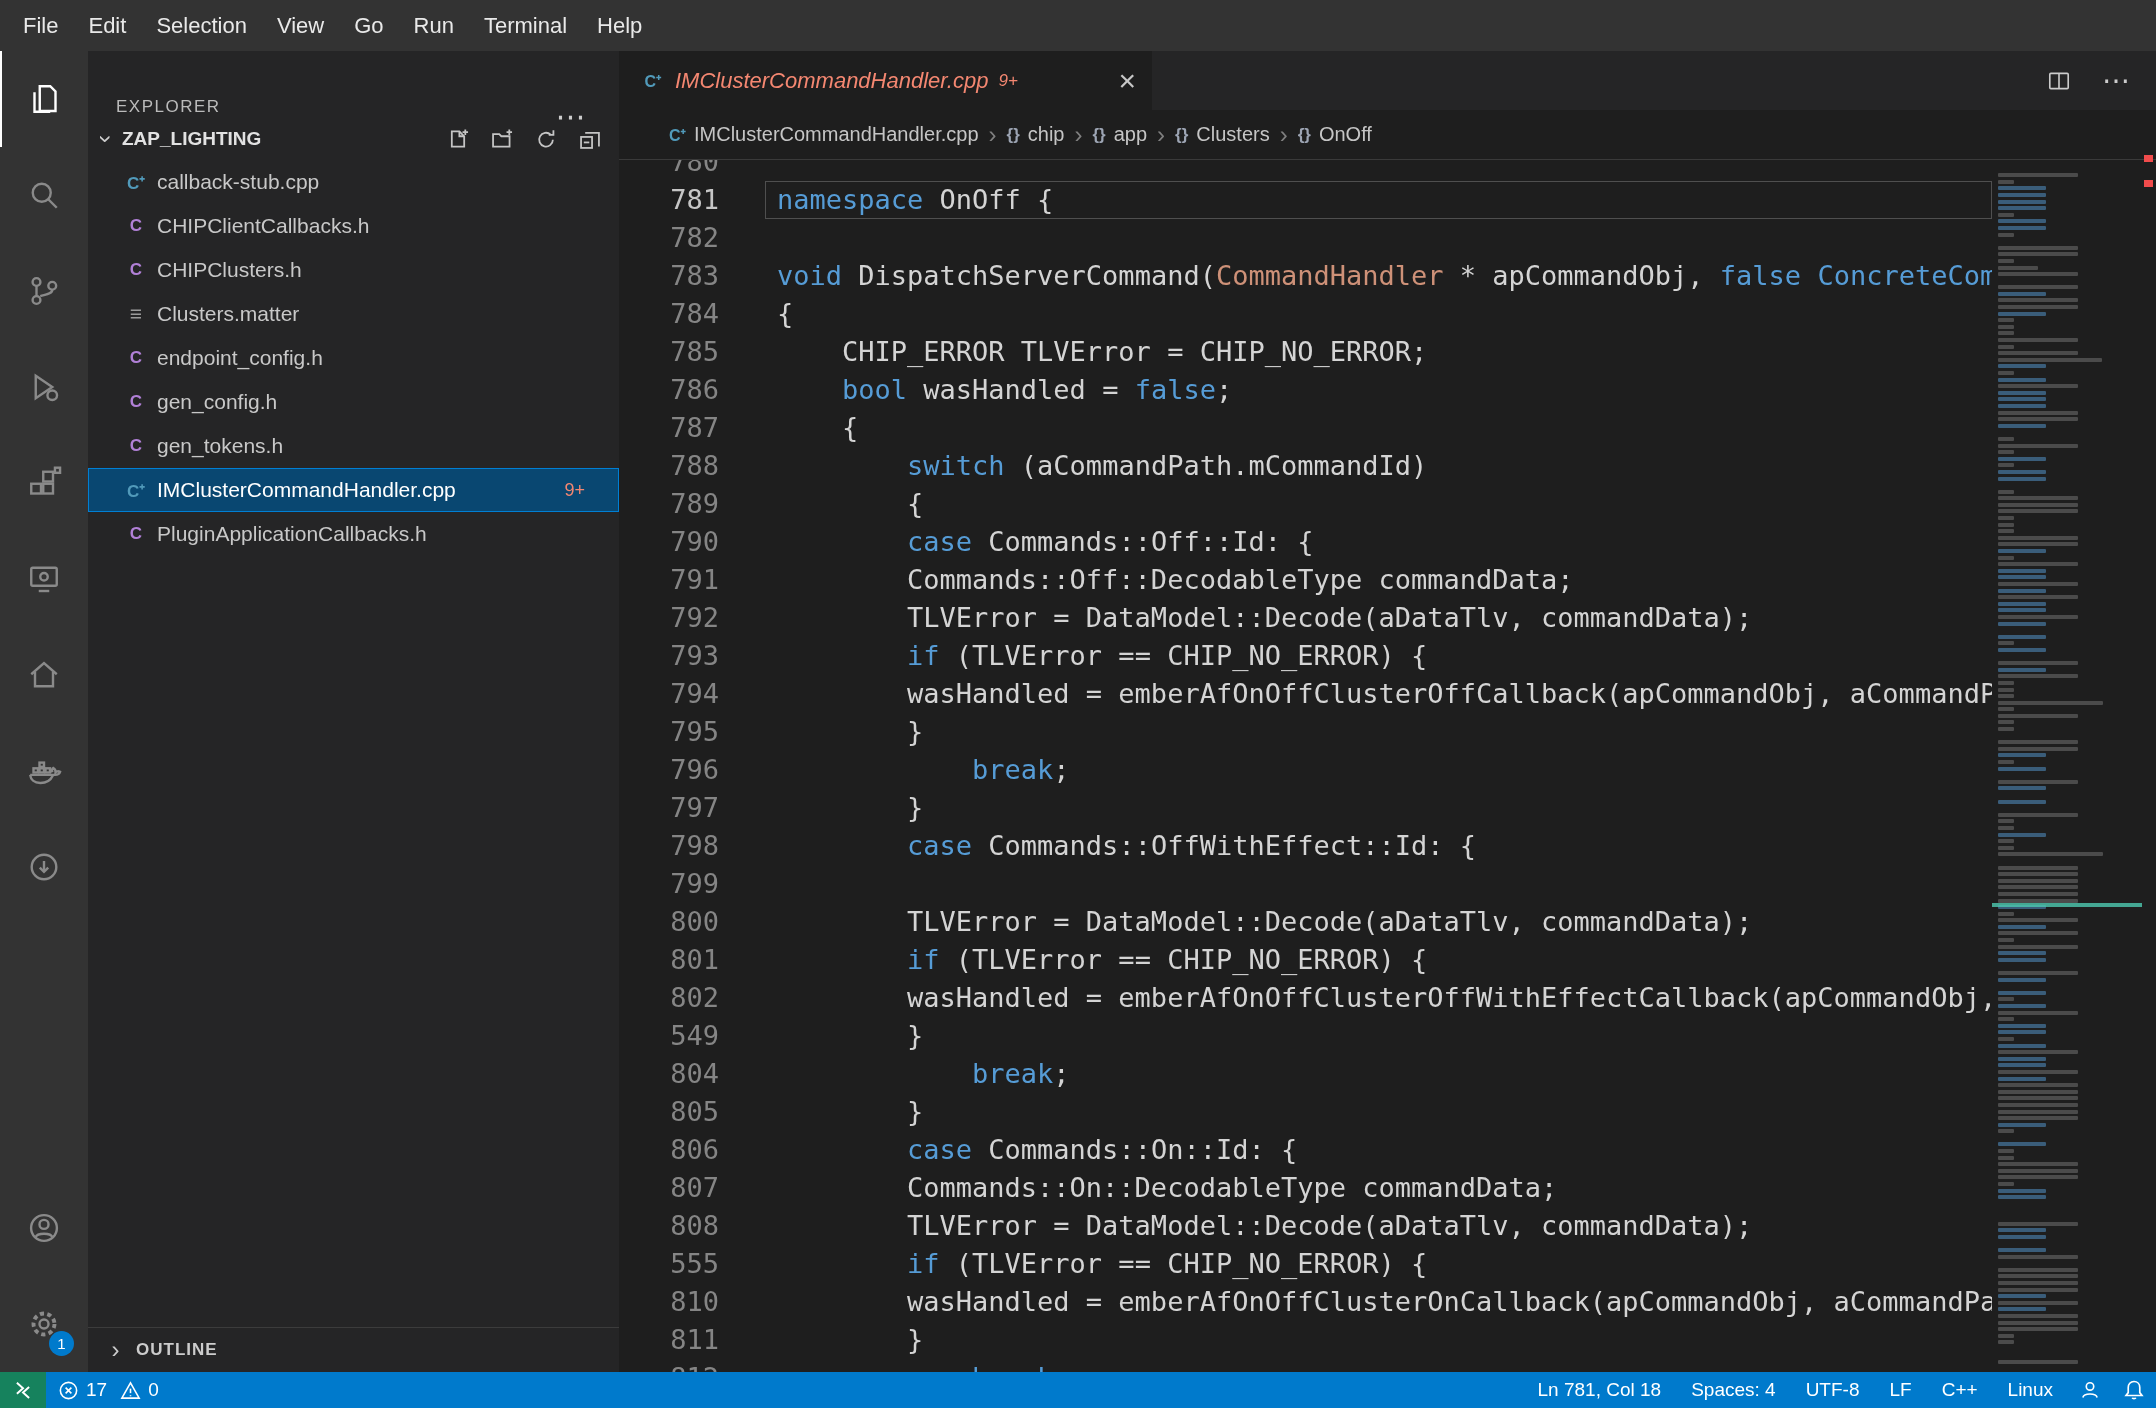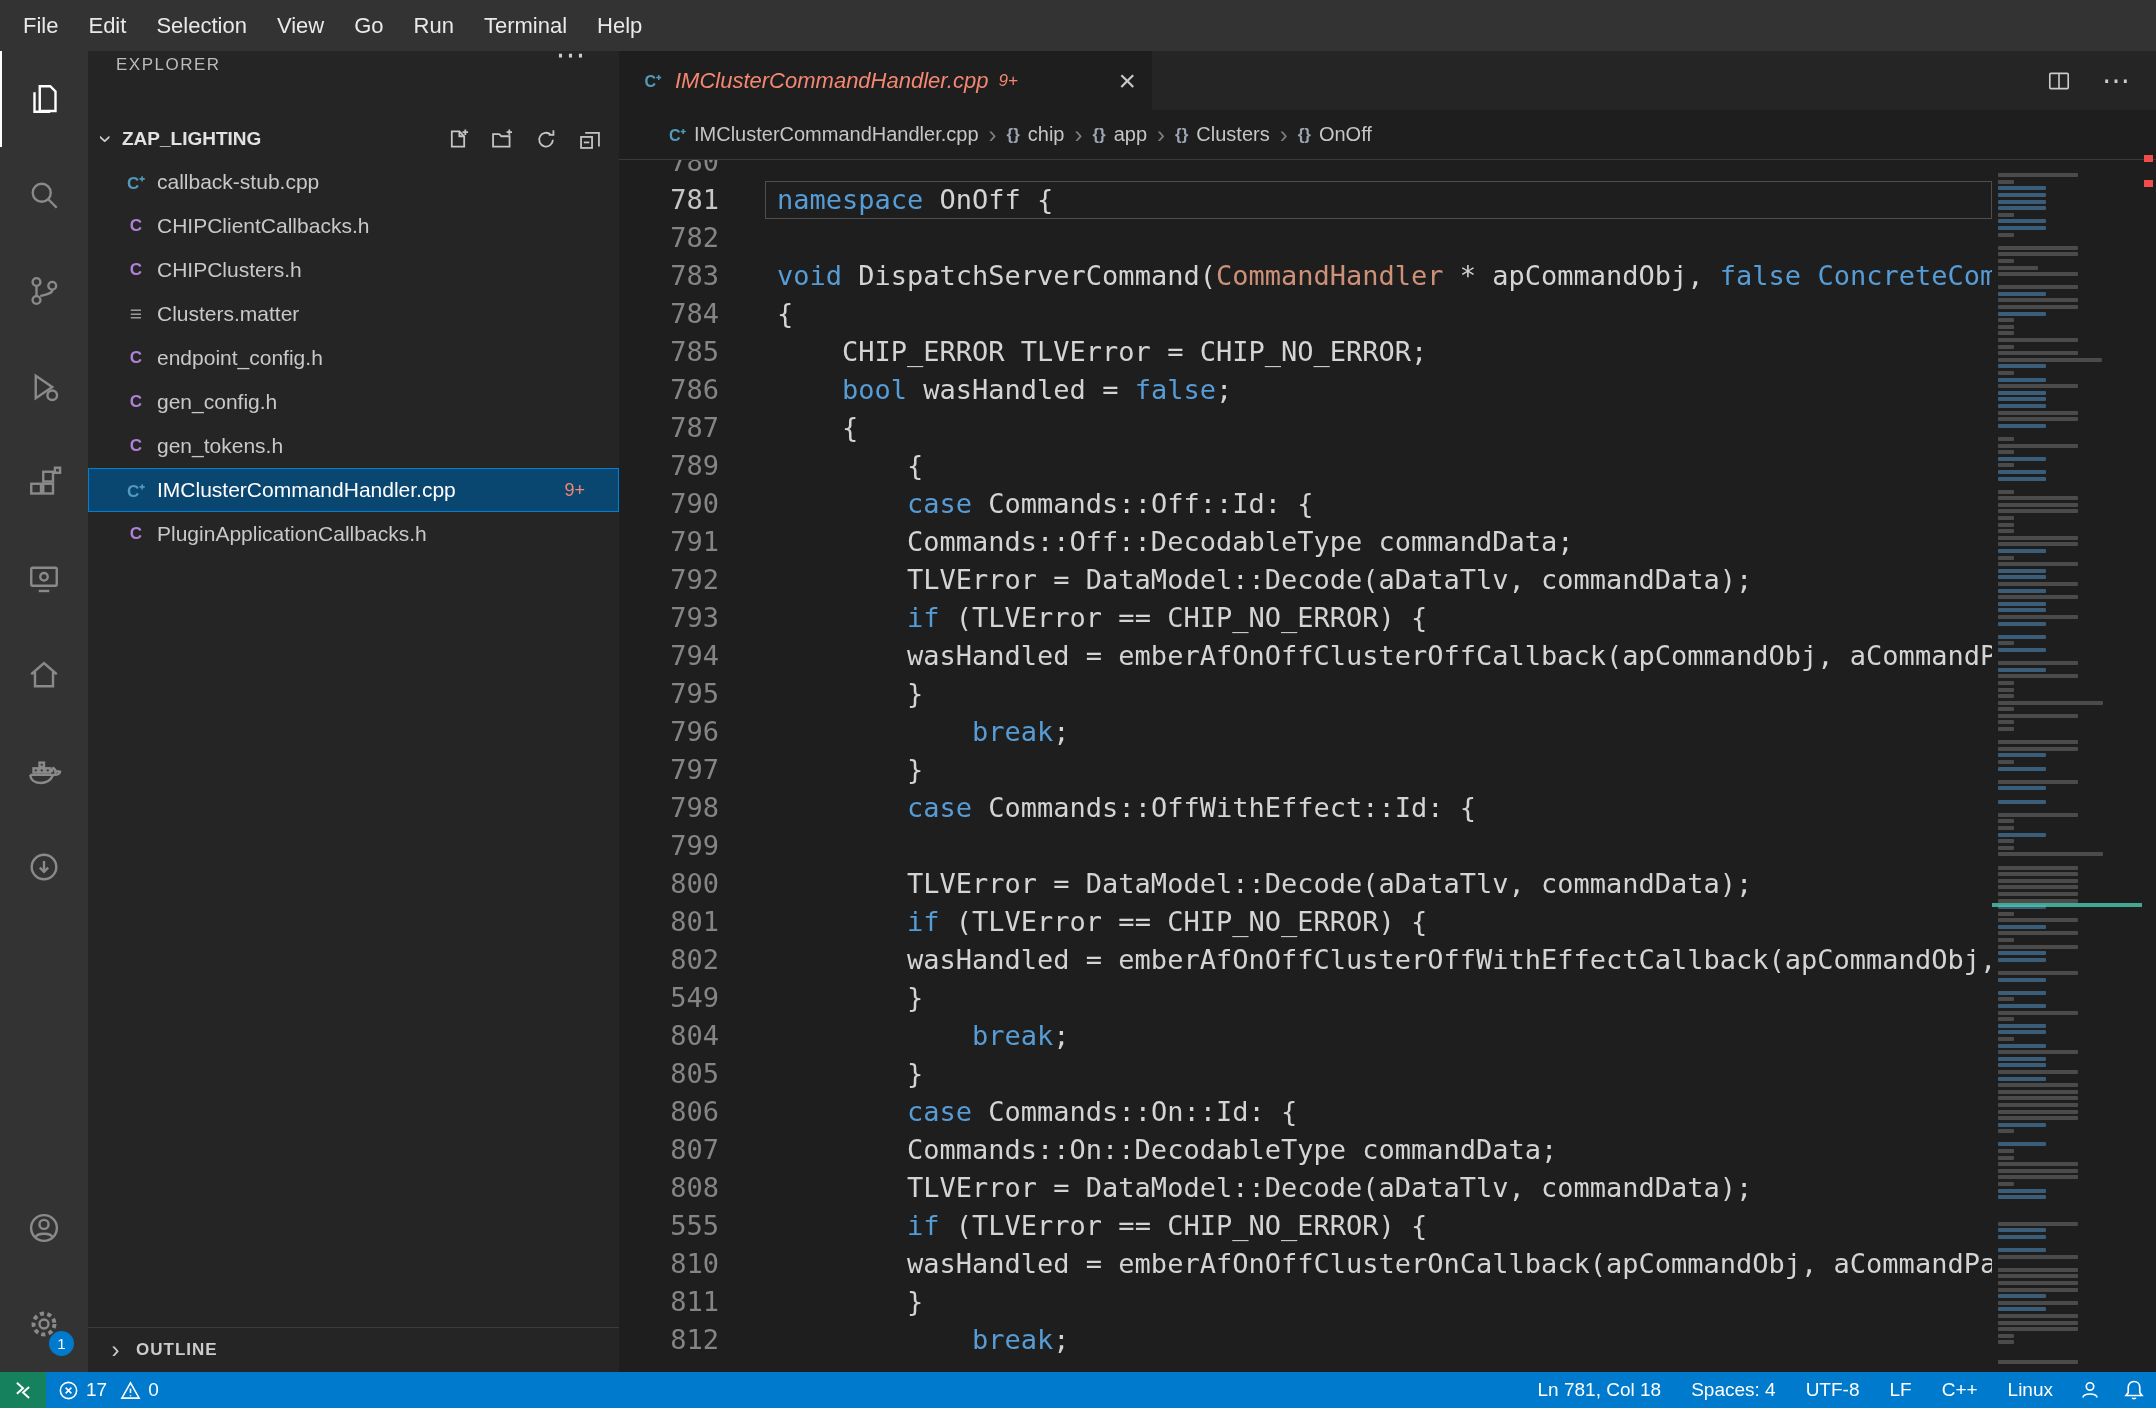--- a/index.html
+++ b/index.html
@@ -17,21 +17,21 @@
   .activitybar{position:absolute;top:51px;left:0;width:88px;bottom:36px;background:#333333;
                display:flex;flex-direction:column}
   .ab-item{height:96px;display:flex;align-items:center;justify-content:center;color:#8a8a8a;position:relative;flex:none}
   .ab-item.active{color:#ffffff;border-left:2px solid #ffffff}
   .ab-spacer{flex:1}
   .ab-badge{position:absolute;right:14px;bottom:16px;background:#007acc;color:#fff;border-radius:50%;
             width:25px;height:25px;font-size:15px;display:flex;align-items:center;justify-content:center}
 
   
   .sidebar{position:absolute;left:88px;top:51px;width:531px;bottom:36px;background:#252526}
-  .sb-header{height:66px;display:flex;align-items:flex-start;padding:4px 32px 0 28px;color:#bbbbbb;
+  .sb-header{height:66px;display:flex;align-items:flex-end;padding:4px 32px 0 28px;color:#bbbbbb;
              font-size:17px;letter-spacing:1.5px}
   .sb-more{margin-left:auto;font-size:30px;color:#cccccc;line-height:0}
   .section-header{height:43px;display:flex;align-items:center;padding:0 18px 0 6px;font-weight:700;
                   font-size:19px;color:#e2e2e2;gap:4px}
   .chev{display:inline-block;font-size:24px;color:#cccccc;width:24px;text-align:center;font-weight:400}
   .chev.down{transform:rotate(90deg)}
   .sec-actions{margin-left:auto;display:flex;gap:22px;align-items:center;color:#c5c5c5}
   .file-row{height:44px;display:flex;align-items:center;padding-left:36px;font-size:21px;color:#c8c8c8;gap:9px}
   .file-row.selected{background:#094771;outline:1px solid #007fd4;outline-offset:-1px;color:#ffffff}
   .fico{width:24px;text-align:center;font-weight:700;font-size:17px;flex:none}
@@ -335,20 +335,21 @@
     </div>
   <div class="code" id="code-lines">
       <div class="code-row"><span class="ln">780</span><span class="ct"></span></div>
       <div class="code-row current"><span class="ln">781</span><span class="ct"><span class="k">namespace</span><span class="p"> OnOff {</span></span></div>
       <div class="code-row"><span class="ln">782</span><span class="ct"></span></div>
       <div class="code-row"><span class="ln">783</span><span class="ct"><span class="k">void</span><span class="p"> DispatchServerCommand(</span><span class="t">CommandHandler</span><span class="p"> * apCommandObj, </span><span class="k">false</span><span class="p"> </span><span class="k">ConcreteCommandPath</span></span></div>
       <div class="code-row"><span class="ln">784</span><span class="ct"><span class="p">{</span></span></div>
       <div class="code-row"><span class="ln">785</span><span class="ct"><span class="p">    CHIP_ERROR TLVError = CHIP_NO_ERROR;</span></span></div>
       <div class="code-row"><span class="ln">786</span><span class="ct"><span class="p">    </span><span class="k">bool</span><span class="p"> wasHandled = </span><span class="k">false</span><span class="p">;</span></span></div>
       <div class="code-row"><span class="ln">787</span><span class="ct"><span class="p">    {</span></span></div>
+      <div class="code-row"><span class="ln">788</span><span class="ct"><span class="p">        </span><span class="k">switch</span><span class="p"> (aCommandPath.mCommandId)</span></span></div>
       <div class="code-row"><span class="ln">789</span><span class="ct"><span class="p">        {</span></span></div>
       <div class="code-row"><span class="ln">790</span><span class="ct"><span class="p">        </span><span class="k">case</span><span class="p"> Commands::Off::Id: {</span></span></div>
       <div class="code-row"><span class="ln">791</span><span class="ct"><span class="p">        Commands::Off::DecodableType commandData;</span></span></div>
       <div class="code-row"><span class="ln">792</span><span class="ct"><span class="p">        TLVError = DataModel::Decode(aDataTlv, commandData);</span></span></div>
       <div class="code-row"><span class="ln">793</span><span class="ct"><span class="p">        </span><span class="k">if</span><span class="p"> (TLVError == CHIP_NO_ERROR) {</span></span></div>
       <div class="code-row"><span class="ln">794</span><span class="ct"><span class="p">        wasHandled = emberAfOnOffClusterOffCallback(apCommandObj, aCommandPath, commandData);</span></span></div>
       <div class="code-row"><span class="ln">795</span><span class="ct"><span class="p">        }</span></span></div>
       <div class="code-row"><span class="ln">796</span><span class="ct"><span class="p">            </span><span class="k">break</span><span class="p">;</span></span></div>
       <div class="code-row"><span class="ln">797</span><span class="ct"><span class="p">        }</span></span></div>
       <div class="code-row"><span class="ln">798</span><span class="ct"><span class="p">        </span><span class="k">case</span><span class="p"> Commands::OffWithEffect::Id: {</span></span></div>

